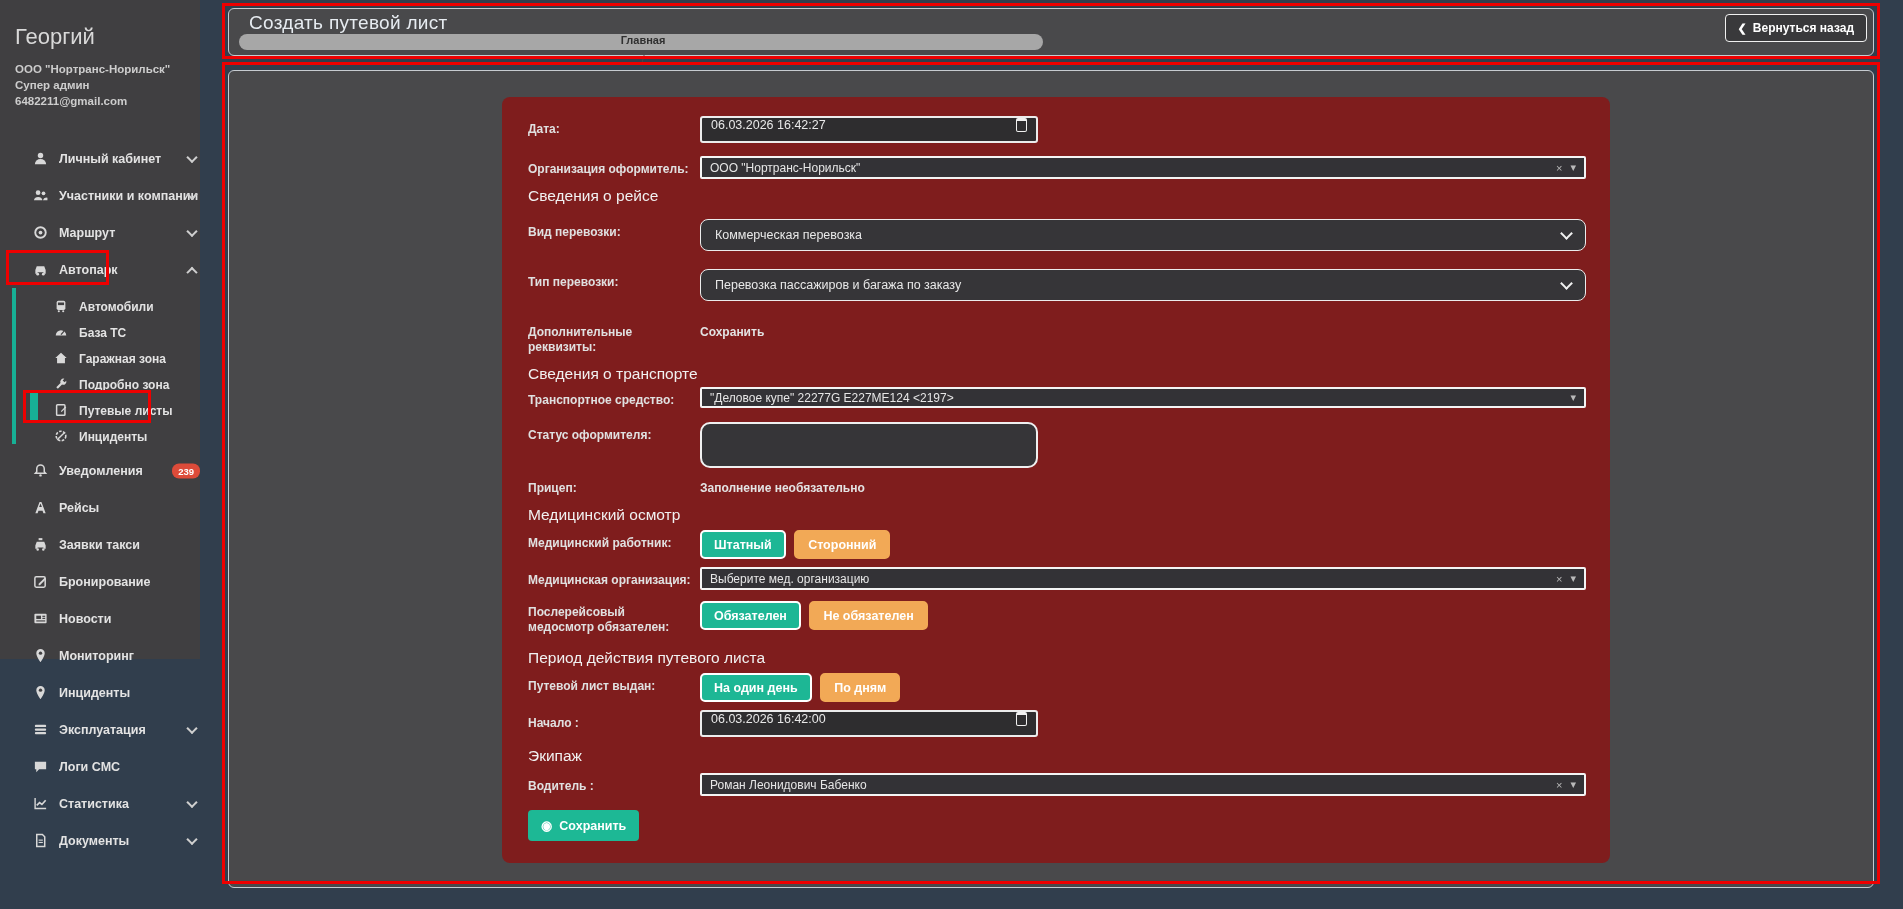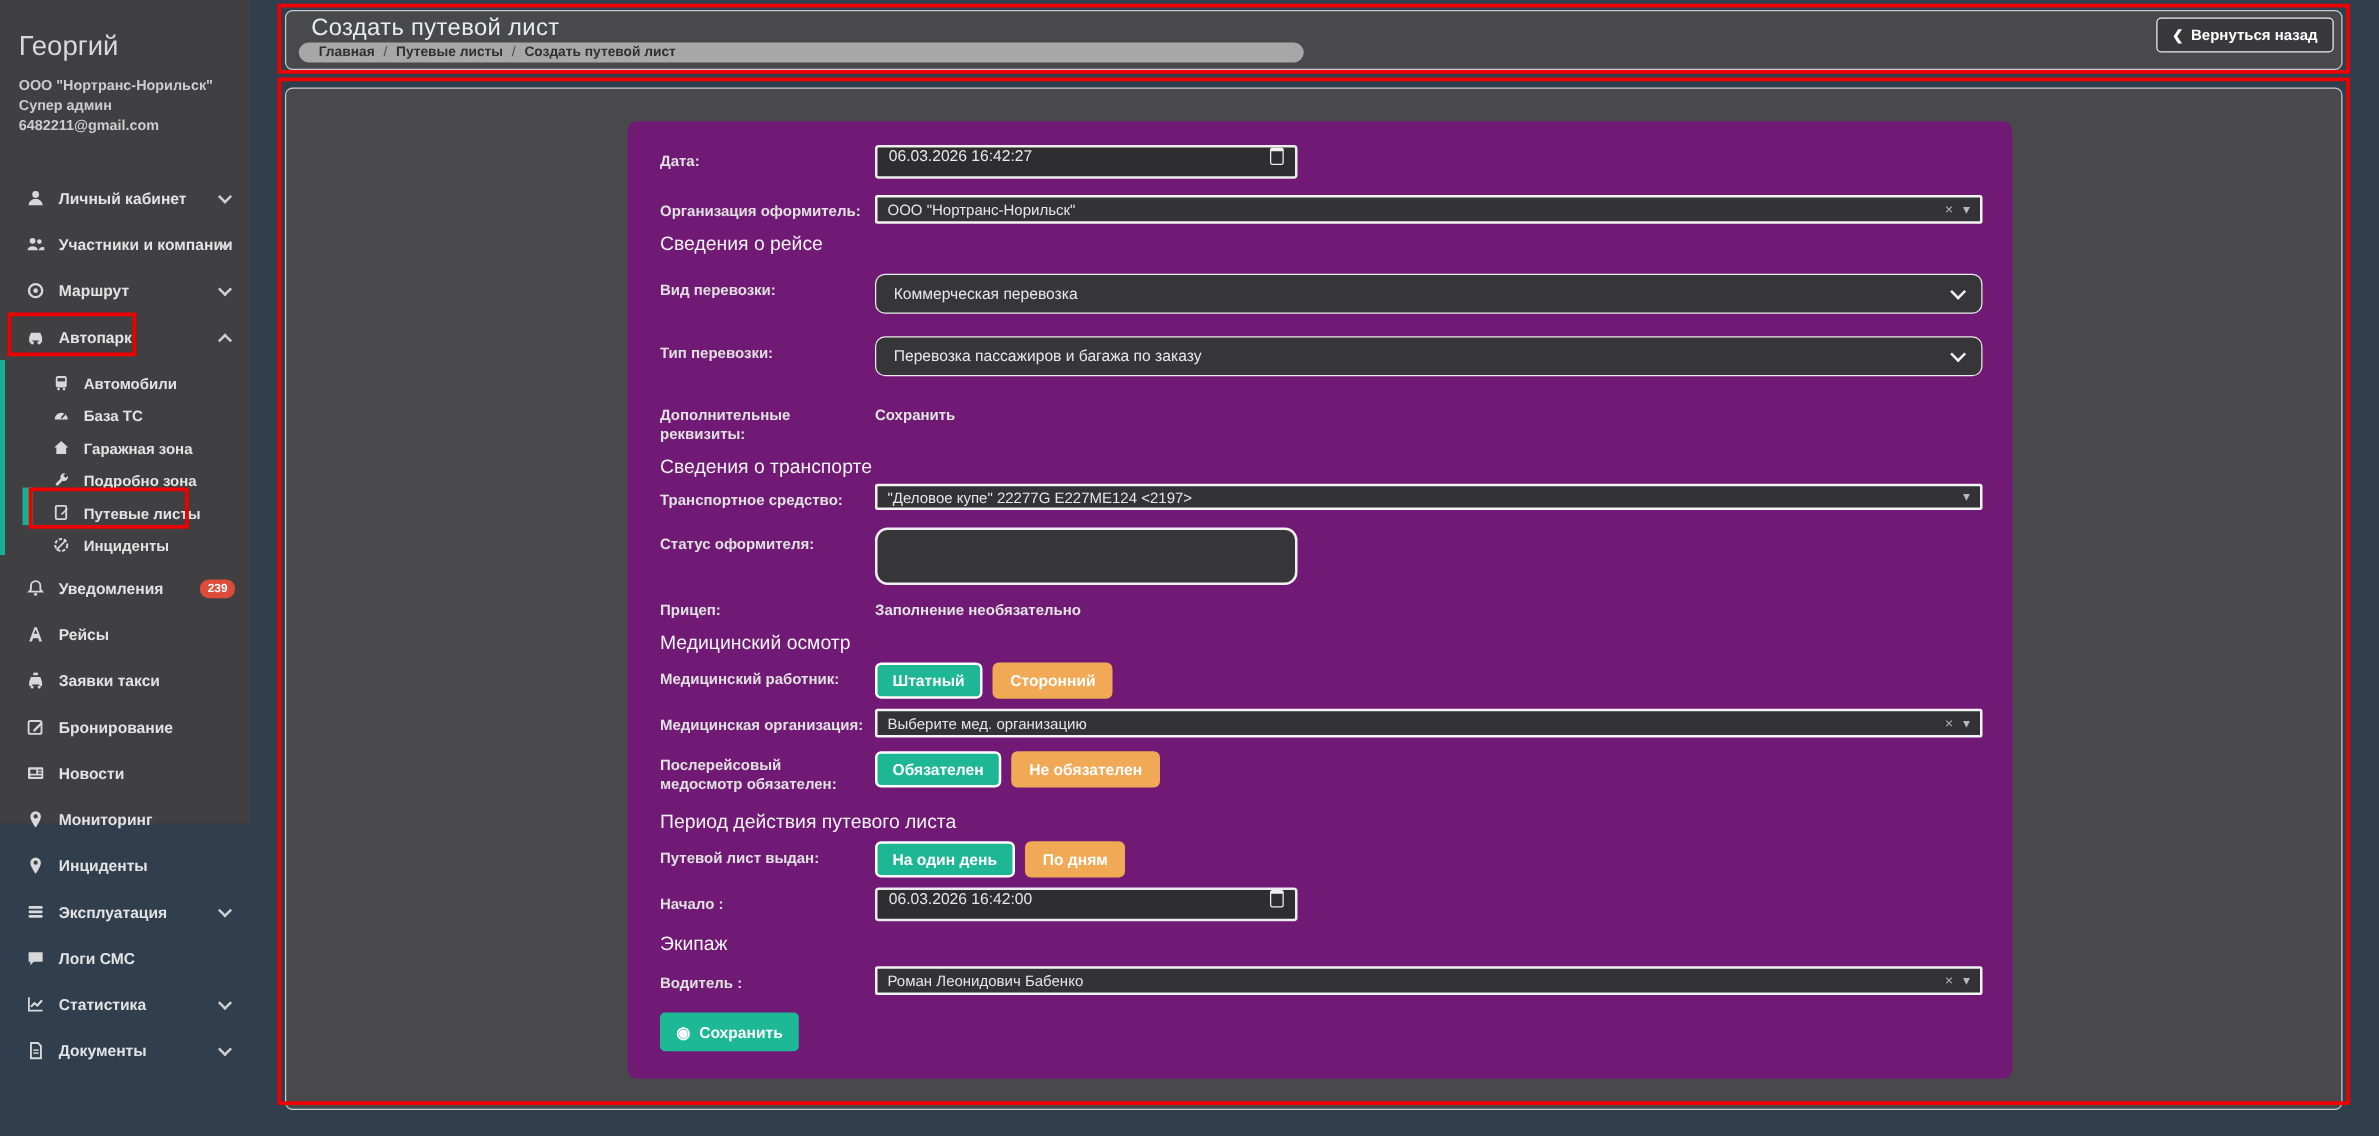--- a/index.html
+++ b/index.html
@@ -3,47 +3,47 @@
 <meta charset="utf-8">
 <style>
   html,body{margin:0;padding:0;}
   body{width:1903px;height:909px;background:#313e4d;font-family:"Liberation Sans",sans-serif;overflow:hidden;position:relative;}
   
   .sidebar{position:absolute;left:0;top:0;width:200px;height:659px;background:#403f41;z-index:2;}
   .userblock{padding:24px 10px 0 15px;color:#d6d6d6;}
   .username{font-size:22px;font-weight:400;color:#d9d9d9;}
   .userline{font-size:11.5px;font-weight:700;color:#cdcdcd;line-height:16px;}
   .userlines{margin-top:11px;}
-  .menu{position:absolute;top:140px;left:0;width:200px;}
+  .menu{position:absolute;top:140px;left:12px;width:200px;}
   .mitem{position:relative;height:37px;display:flex;align-items:center;padding-left:21px;gap:11px;color:#e3e3e3;font-size:12.5px;font-weight:700;cursor:pointer;box-sizing:border-box;}
   .submenu{border-left:4px solid #17b095;}
   .sitem{position:relative;height:26px;display:flex;align-items:flex-end;padding-left:38px;gap:10px;color:#e3e3e3;font-size:12px;font-weight:700;cursor:pointer;box-sizing:border-box;}
   .spacer8{height:8px;}
   .chev{position:absolute;right:16px;top:50%;width:6px;height:6px;border-right:2px solid #cfcfcf;border-bottom:2px solid #cfcfcf;transform:translateY(-70%) rotate(45deg);}
   .chev.up{transform:translateY(-20%) rotate(-135deg);}
   .ic{width:15px;height:15px;flex:0 0 15px;display:inline-block;}
   .ic svg{display:block;}
   .badge{position:absolute;right:12px;top:50%;transform:translateY(-50%);background:#dd4b39;color:#fff;font-size:9.5px;font-weight:700;padding:2px 6px;border-radius:7px;}
   .active-marker{position:absolute;left:14px;top:-2px;width:8px;height:30px;background:#17b095;}
   
   .redbox{position:absolute;border:3px solid #ee0000;box-sizing:border-box;z-index:50;pointer-events:none;}
   .red-header{left:222px;top:3px;width:1658px;height:56px;}
   .red-content{left:222px;top:62px;width:1658px;height:822px;}
   .red-fleet{left:6px;top:250px;width:103px;height:35px;z-index:60;}
   .red-waybills{left:23px;top:390px;width:128px;height:33px;z-index:60;}
   
   .headercard{position:absolute;left:228px;top:8px;width:1646px;height:48px;background:#49494b;border:1px solid #c6cbd0;border-radius:6px;box-sizing:border-box;}
   .pagetitle{position:absolute;left:20px;top:3px;font-size:19px;font-weight:400;color:#e7ecf1;letter-spacing:.3px;}
-  .breadcrumb{position:absolute;left:10px;top:25px;width:804px;height:16px;background:#a7a7a7;border-radius:8px;display:flex;align-items:center;padding-left:16px;box-sizing:border-box;gap:7px;font-size:11px;font-weight:700;color:#303030;}
+  .breadcrumb{position:absolute;left:10px;top:25px;width:804px;height:16px;background:#a7a7a7;border-radius:8px;display:flex;align-items:center;padding-left:4px;box-sizing:border-box;gap:7px;font-size:11px;font-weight:700;color:#303030;flex-direction:column;}
   .bc-sep{color:#4a4a4a;font-weight:400;}
   .backbtn{position:absolute;right:6px;top:5px;height:28px;background:#39393b;border:1px solid #f0f0f0;border-radius:4px;color:#fff;font-size:12px;font-weight:700;display:flex;align-items:center;gap:6px;padding:0 12px;cursor:pointer;font-family:"Liberation Sans",sans-serif;}
   .backbtn .bchev{font-size:11px;}
   
   .contentcard{position:absolute;left:228px;top:70px;width:1646px;height:818px;background:#49494b;border:1px solid #c6cbd0;border-radius:6px;box-sizing:border-box;}
-  .formpanel{position:absolute;left:273px;top:26px;width:1108px;height:766px;background:#701a75;border-radius:8px;box-sizing:border-box;padding:19px 0 0 26px;}
+  .formpanel{position:absolute;left:273px;top:26px;width:1108px;height:766px;background:#7f1d1d;border-radius:8px;box-sizing:border-box;padding:19px 0 0 26px;}
   .frow{display:flex;align-items:flex-start;}
   .flabel{width:172px;flex:0 0 172px;font-size:12px;font-weight:700;color:#e0e0e0;padding-top:6px;line-height:15px;}
   .ftext{font-size:12px;font-weight:700;color:#e3e3e3;padding-top:6px;}
   .sec{font-size:15.5px;font-weight:400;color:#f1f1f1;height:22px;line-height:22px;}
   .input{width:338px;height:27px;background:#2e2d2f;border:2px solid #ececec;border-radius:3px;box-sizing:border-box;color:#e8e8e8;font-size:12.5px;display:flex;justify-content:space-between;padding:0 9px;cursor:text;}
   .cal-icon{width:9px;height:10px;border:1.6px solid #f0f0f0;border-top-width:3px;border-radius:2px;}
   .sel2{width:886px;height:23px;background:#333236;border:2px solid #f4f4f4;border-radius:2px;box-sizing:border-box;color:#e6e6e6;font-size:12px;display:flex;align-items:center;justify-content:space-between;padding:0 8px;cursor:pointer;}
   .sel2 .s2c{display:flex;align-items:center;gap:8px;color:#b9b9b9;font-size:11px;}
   .selbig{width:886px;height:32px;background:#363538;border:1.5px solid #ececec;border-radius:8px;box-sizing:border-box;color:#e8e8e8;font-size:12.5px;display:flex;align-items:center;justify-content:space-between;padding:0 14px;cursor:pointer;}
   .caret-big{width:7px;height:7px;border-right:2.2px solid #f0f0f0;border-bottom:2.2px solid #f0f0f0;transform:rotate(45deg);margin-top:-4px;}

